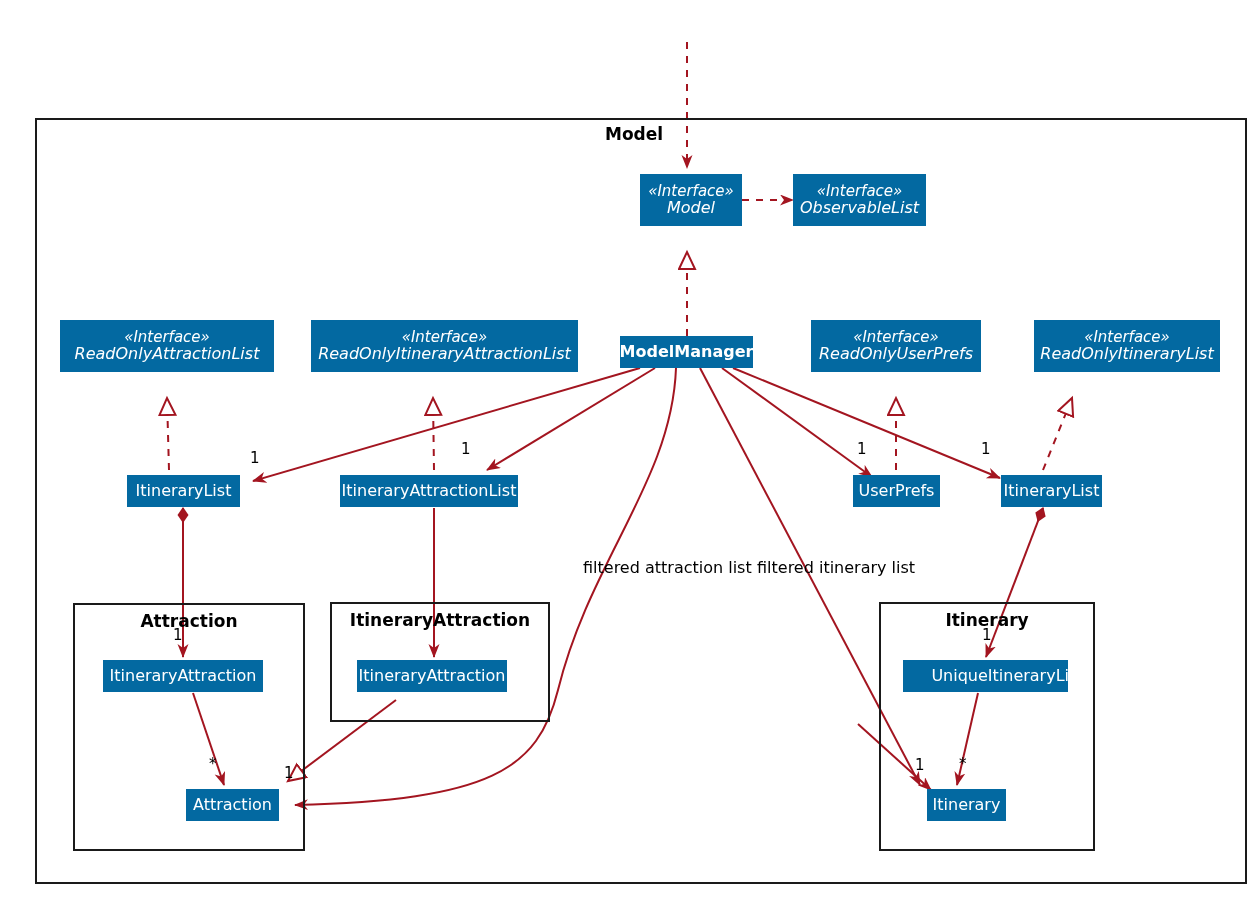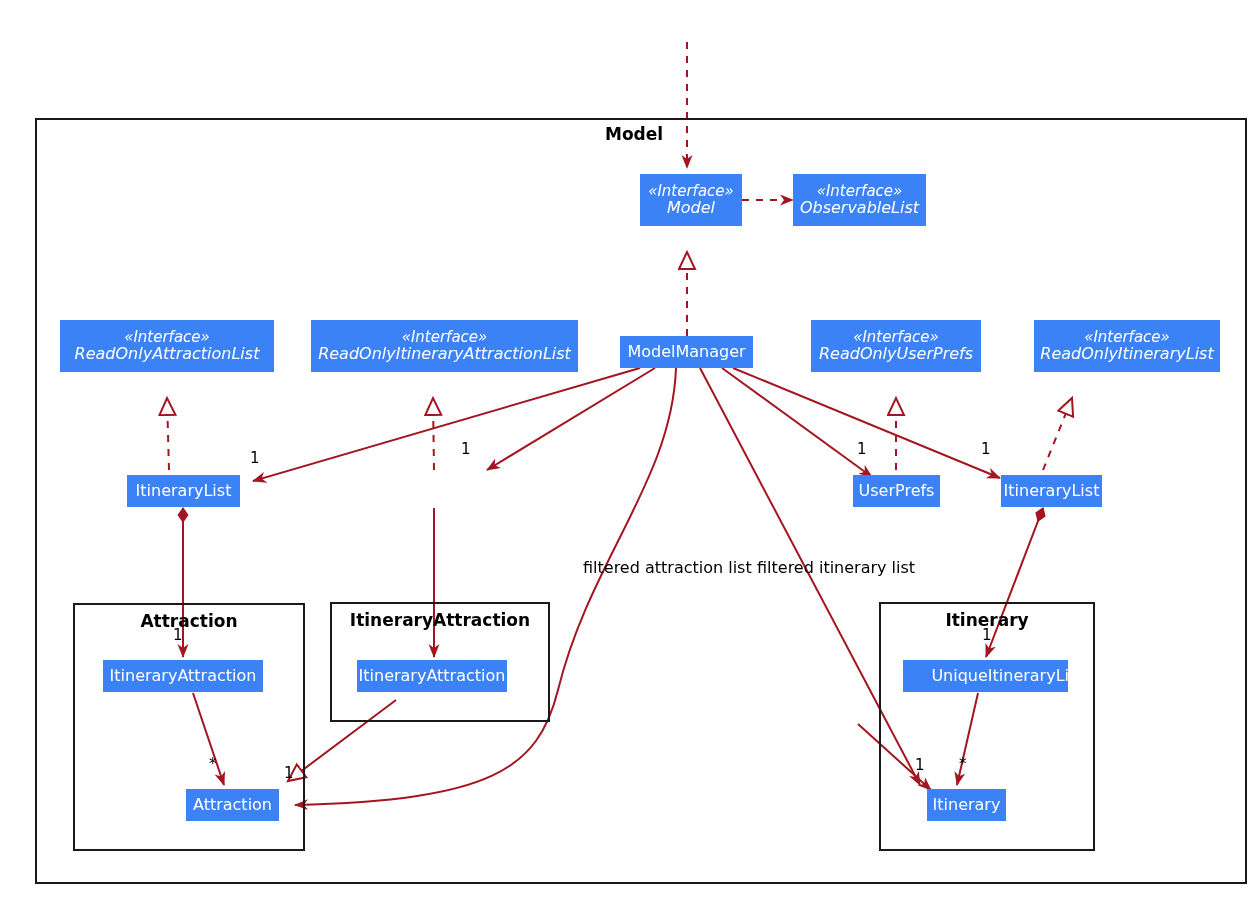--- a/index.html
+++ b/index.html
@@ -20,21 +20,21 @@
   svg.layer {
     position: absolute;
     left: 0;
     top: 0;
     width: 1260px;
     height: 900px;
   }
   
   .cbox {
     position: absolute;
-    background: #3b82f6;
+    background: #0369a1;
     color: #ffffff;
     display: flex;
     flex-direction: column;
     align-items: center;
     justify-content: center;
     text-align: center;
     line-height: 1.08;
     box-sizing: border-box;
     white-space: nowrap;
   }
@@ -187,38 +187,41 @@
   <div class="cbox iface" style="left:60px; top:320px; width:214px; height:52px;">
     <span class="stereo">«Interface»</span>
     <span class="cname">ReadOnlyAttractionList</span>
   </div>
 
   <div class="cbox iface" style="left:311px; top:320px; width:267px; height:52px;">
     <span class="stereo">«Interface»</span>
     <span class="cname">ReadOnlyItineraryAttractionList</span>
   </div>
 
-  <div class="cbox" style="left:620px; top:336px; width:133px; height:32px;">
+  <div class="cbox" style="left:620px; top:336px; width:133px; height:32px;font-weight:bold;">
     <span class="cname">ModelManager</span>
   </div>
 
   <div class="cbox iface" style="left:811px; top:320px; width:170px; height:52px;">
     <span class="stereo">«Interface»</span>
     <span class="cname">ReadOnlyUserPrefs</span>
   </div>
 
   <div class="cbox iface" style="left:1034px; top:320px; width:186px; height:52px;">
     <span class="stereo">«Interface»</span>
     <span class="cname">ReadOnlyItineraryList</span>
   </div>
 
   <div class="cbox" style="left:127px; top:475px; width:113px; height:32px;">
     <span class="cname">ItineraryList</span>
   </div>
 
+  <div class="cbox" style="left:340px; top:475px; width:178px; height:32px;">
+    <span class="cname">ItineraryAttractionList</span>
+  </div>
 
   <div class="cbox" style="left:853px; top:475px; width:87px; height:32px;">
     <span class="cname">UserPrefs</span>
   </div>
 
   <div class="cbox" style="left:1001px; top:475px; width:101px; height:32px;">
     <span class="cname">ItineraryList</span>
   </div>
 
   <div class="cbox" style="left:103px; top:660px; width:160px; height:32px;">

